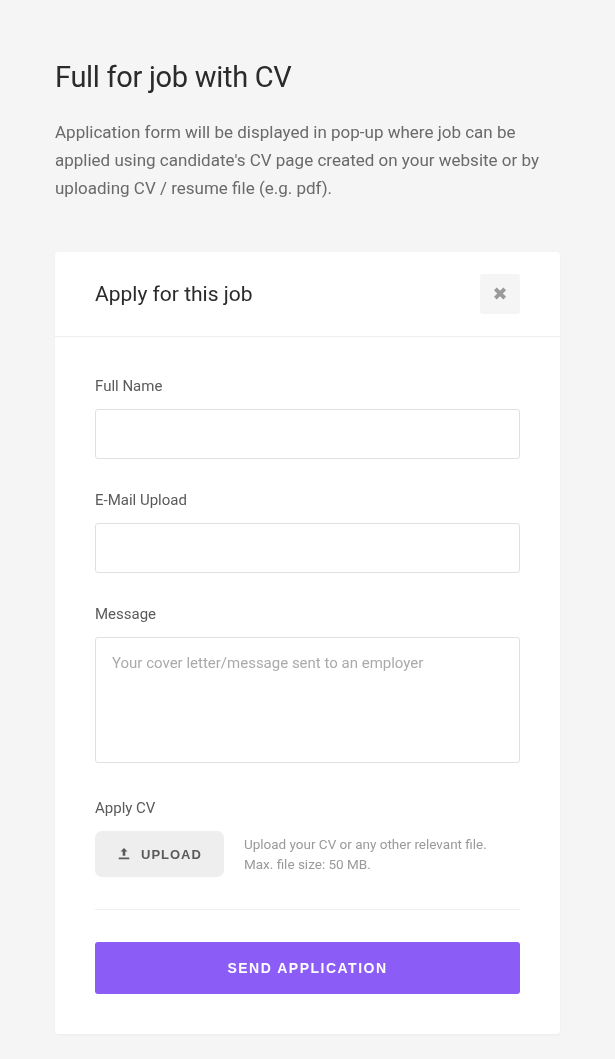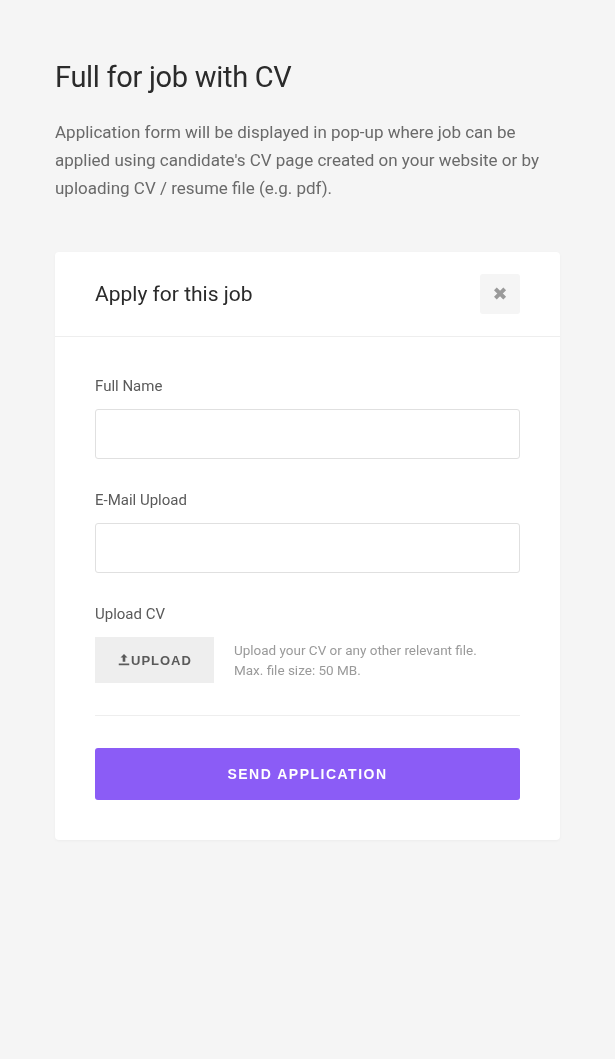--- a/index.html
+++ b/index.html
@@ -101,24 +101,25 @@
     .upload-row {
       display: flex;
       align-items: center;
       gap: 20px;
     }
     .upload-btn {
       background: #eeeeee;
       border: none;
       height: 46px;
       padding: 0 22px;
-      border-radius: 0;
+      border-radius: 7px;
       cursor: pointer;
       display: inline-flex;
       align-items: center;
+      gap: 10px;
       font-size: 13px;
       font-weight: 700;
       letter-spacing: 1px;
       color: #5a5a5a;
       text-transform: uppercase;
       flex-shrink: 0;
     }
     .upload-icon {
       width: 14px;
       height: 14px;
@@ -170,23 +171,27 @@
       <div class="form-group">
         <label class="form-label">Full Name</label>
         <input type="text" class="form-input" value="" style="">
       </div>
 
       <div class="form-group">
         <label class="form-label">E-Mail Upload</label>
         <input type="text" class="form-input" value="" style="">
       </div>
 
+      <div class="form-group">
+        <label class="form-label">Message</label>
+        <textarea class="form-textarea" placeholder="Your cover letter/message sent to an employer" style=""></textarea>
+      </div>
 
       <div class="form-group upload-group">
-        <label class="form-label">Upload CV</label>
+        <label class="form-label">Apply CV</label>
         <div class="upload-row">
           <button class="upload-btn">
             <span class="upload-icon">
               <svg viewBox="0 0 16 16" fill="currentColor" width="14" height="14">
                 <path d="M8 1l4 4h-2.5v5h-3V5H4l4-4z"></path>
                 <path d="M2 12h12v2H2z"></path>
               </svg>
             </span>
             <span>Upload</span>
           </button>

